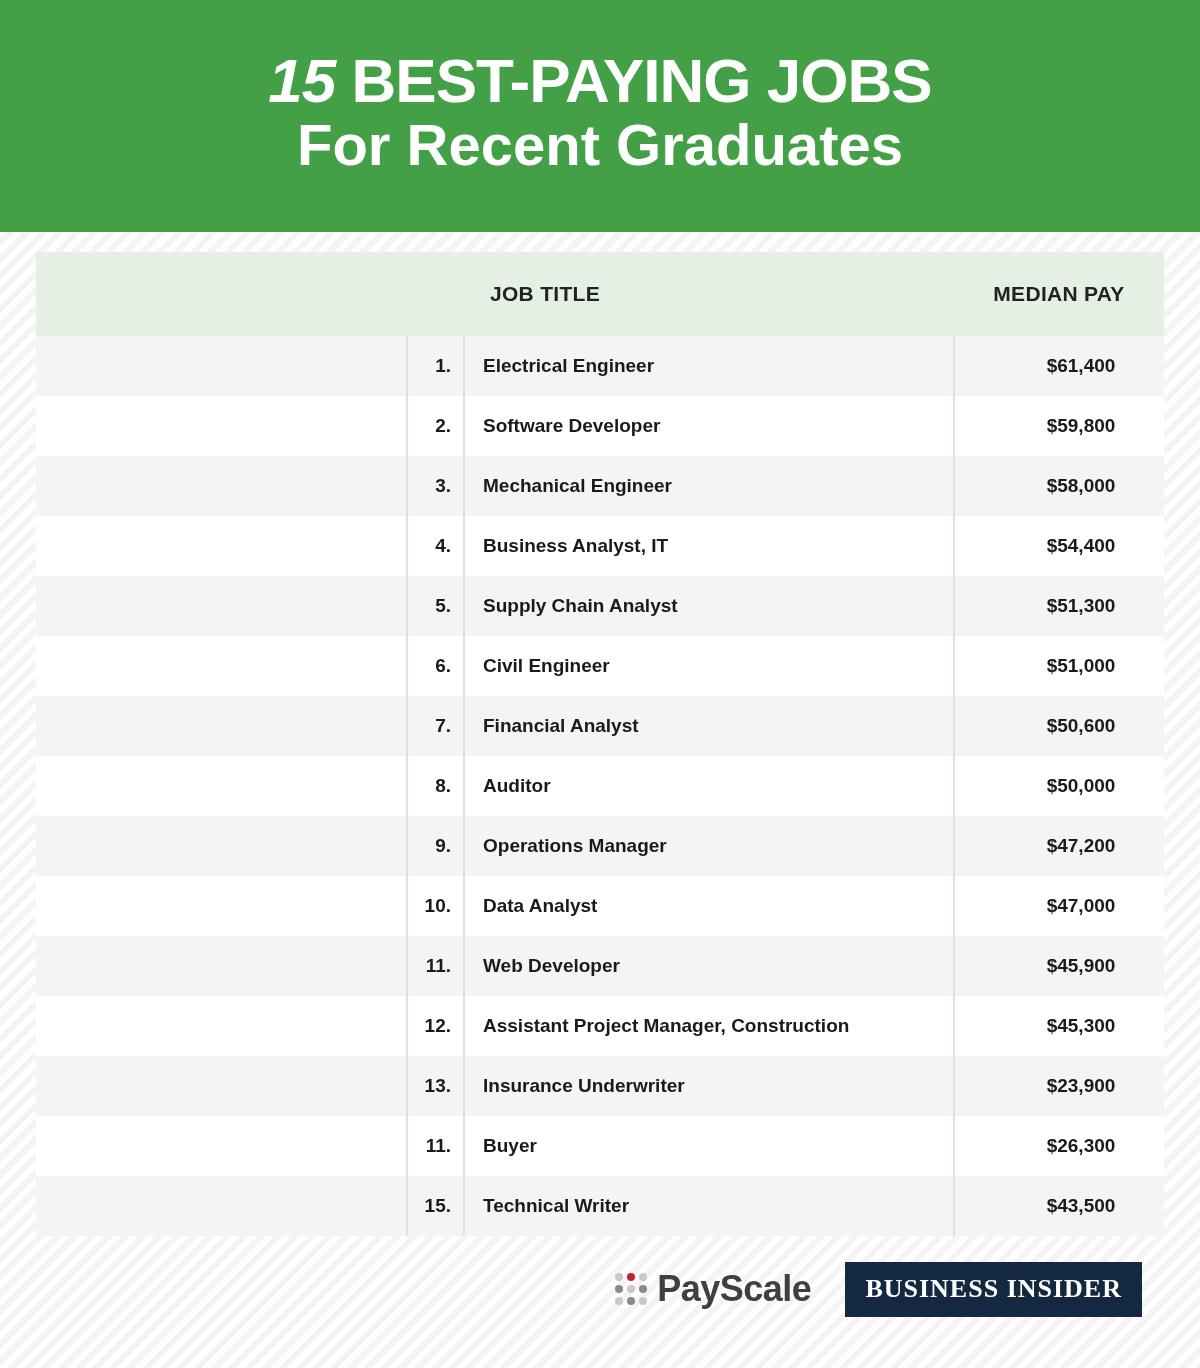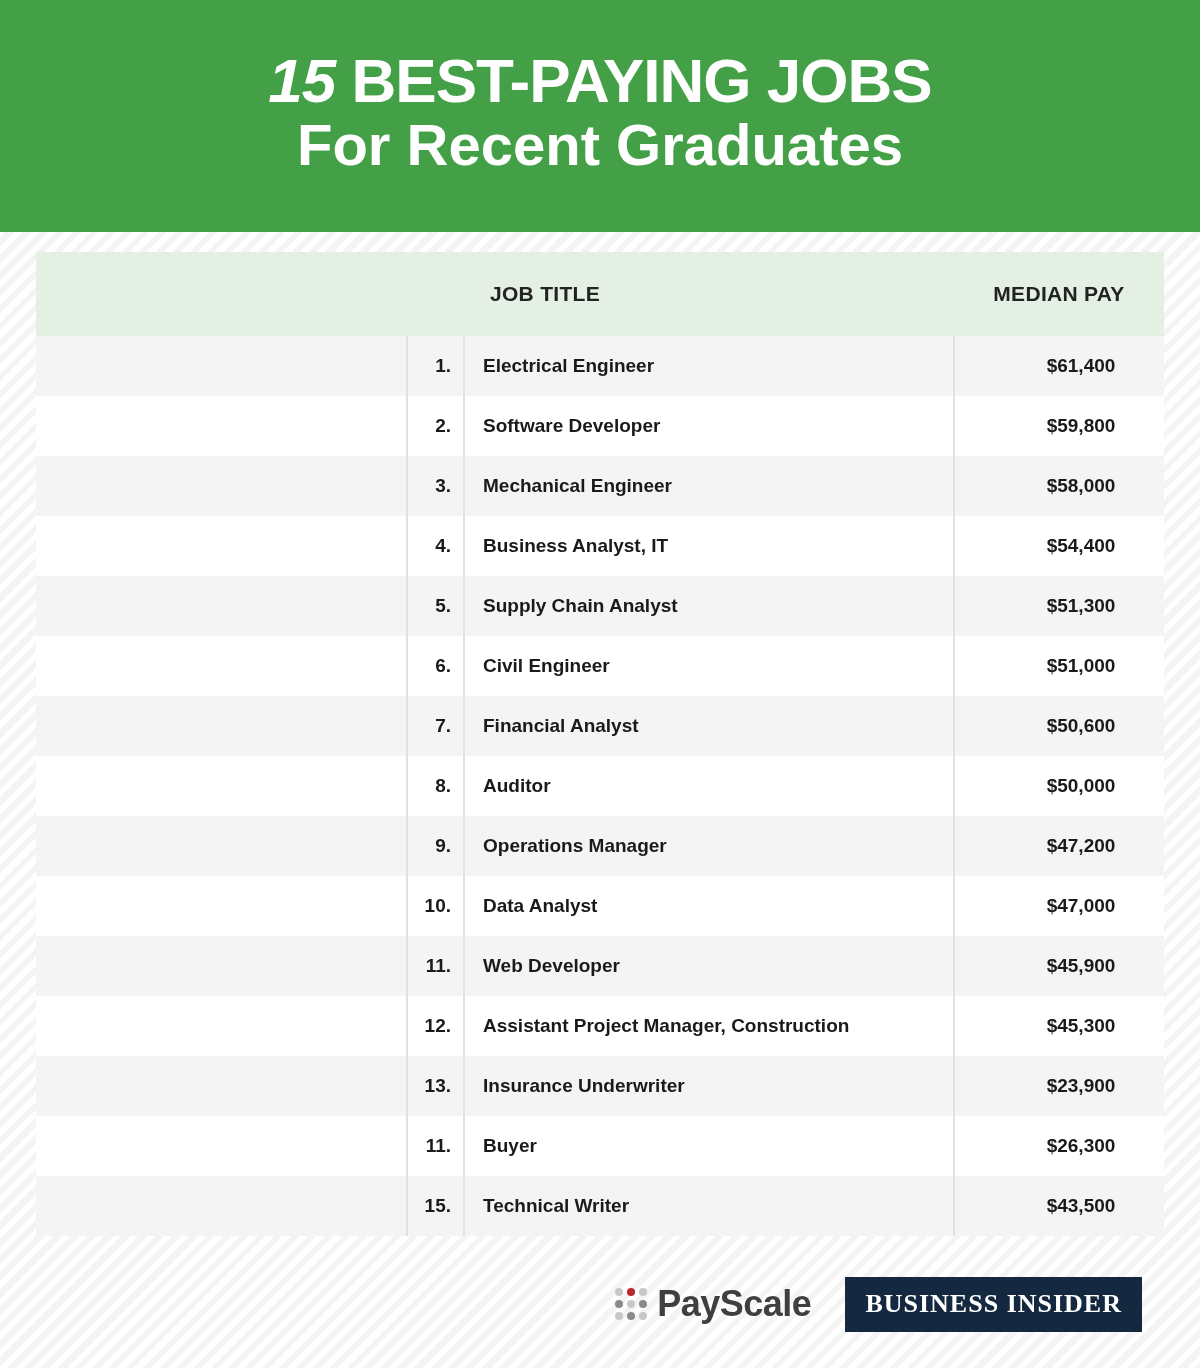--- a/index.html
+++ b/index.html
@@ -132,21 +132,21 @@
   .cap svg, .scroll svg, .bag svg, .bill svg, .laptop svg { display: block; margin: 0 auto; }
   .scroll { top: 460px; height: 110px; }
   .bag { top: 600px; height: 210px; }
   .bill { top: 870px; height: 120px; }
   .laptop { top: 1060px; height: 135px; }
 
   
   .footer {
     position: absolute;
     left: 0; right: 0;
-    bottom: 0;
+    bottom: 15px;
     height: 128px;
     display: flex;
     align-items: center;
     justify-content: flex-end;
     padding-right: 58px;
     gap: 34px;
   }
   .payscale {
     display: flex;
     align-items: center;

